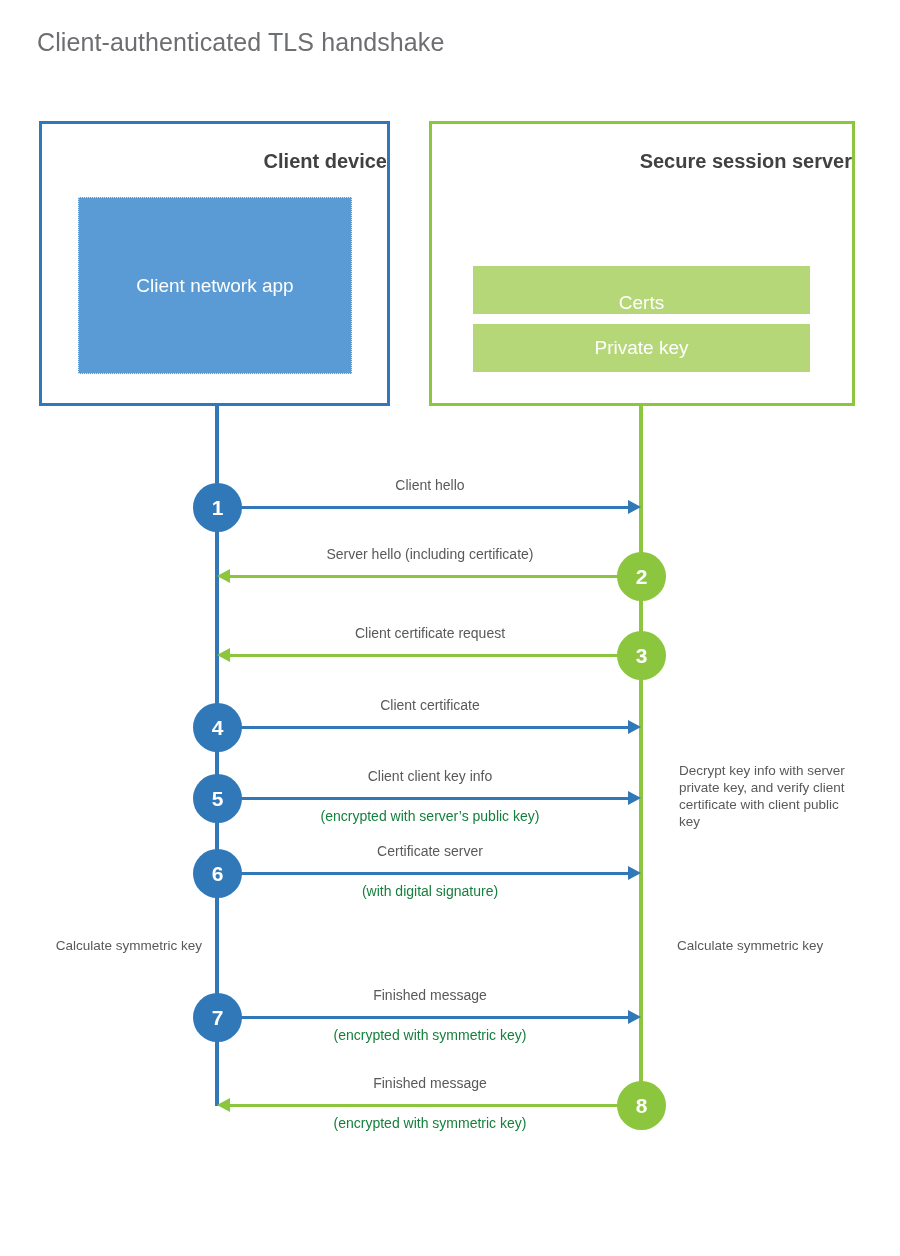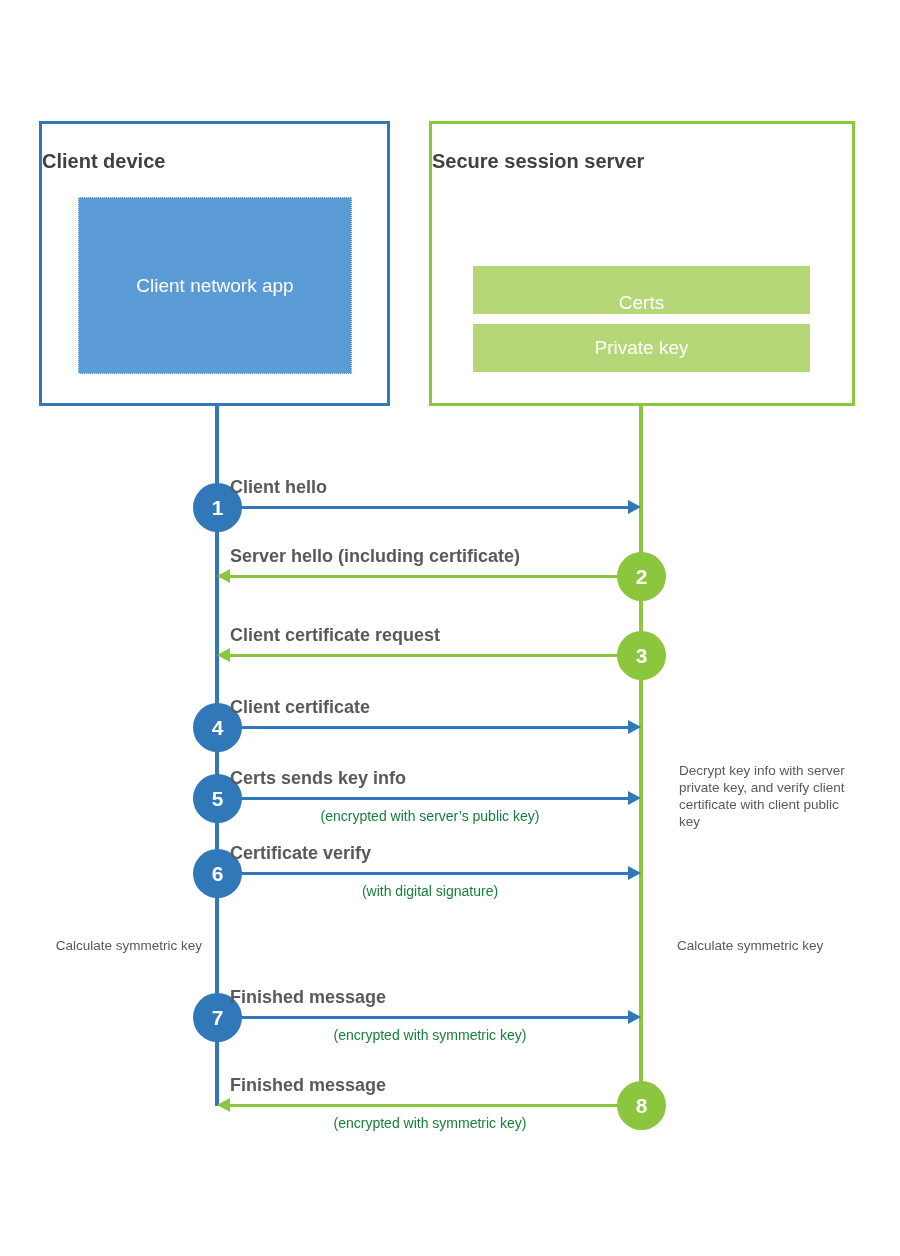--- a/index.html
+++ b/index.html
@@ -53,21 +53,21 @@
     width: 426px;
     height: 285px;
     border: 3px solid #8cc63e;
     padding-left: 46px;
   }
   .party-title {
     position: absolute;
     top: 26px;
     left: 0;
     width: 100%;
-    text-align: left;
+    text-align: right;
     font-size: 20px;
     font-weight: bold;
     color: #414042;
   }
 
   #client-app {
     position: absolute;
     left: 36px;
     top: 73px;
     width: 274px;
@@ -169,26 +169,25 @@
   }
   .step-circle.green {
     background: #8cc63e;
     left: 617px;
   }
 
   .msg-label {
     position: absolute;
     left: 230px;
     width: 400px;
-    text-align: left;
-    font-size: 18px;
+    text-align: center;
+    font-size: 14px;
     color: #58595b;
     top: -30px;
     white-space: nowrap;
-    font-weight: bold;
   }
   .msg-sublabel {
     position: absolute;
     left: 230px;
     width: 400px;
     text-align: center;
     font-size: 14px;
     color: #15803d;
     top: 10px;
     white-space: nowrap;
@@ -219,20 +218,21 @@
     top: 937px;
     width: 170px;
     text-align: left;
   }
 </style>
 </head>
 <body>
 
 <div id="diagram">
 
+  <div class="title">Client-authenticated TLS handshake</div>
 
   <div class="party-box" id="client-box">
     <div class="party-title">Client device</div>
     <div id="client-app">
       <span>Client network app</span>
     </div>
   </div>
 
   <div class="party-box" id="server-box">
     <div class="party-title">Secure session server</div>
@@ -282,31 +282,31 @@
       </div>
     <div class="msg-label">Client certificate</div>
   </div>
 
   <div class="msg" style="top:798px">
     <div class="msg-line blue" style="left:217px;width:414px"></div>
     <div class="arrow-head right-blue"></div>
     <div class="step-circle blue">
         <span>5</span>
       </div>
-    <div class="msg-label">Certs sends key info</div>
+    <div class="msg-label">Client client key info</div>
     <div class="msg-sublabel">(encrypted with server’s public key)</div>
   </div>
 
   <div class="msg" style="top:873px">
     <div class="msg-line blue" style="left:217px;width:414px"></div>
     <div class="arrow-head right-blue"></div>
     <div class="step-circle blue">
         <span>6</span>
       </div>
-    <div class="msg-label">Certificate verify</div>
+    <div class="msg-label">Certificate server</div>
     <div class="msg-sublabel">(with digital signature)</div>
   </div>
 
   <div class="msg" style="top:1017px">
     <div class="msg-line blue" style="left:217px;width:414px"></div>
     <div class="arrow-head right-blue"></div>
     <div class="step-circle blue">
         <span>7</span>
       </div>
     <div class="msg-label">Finished message</div>

